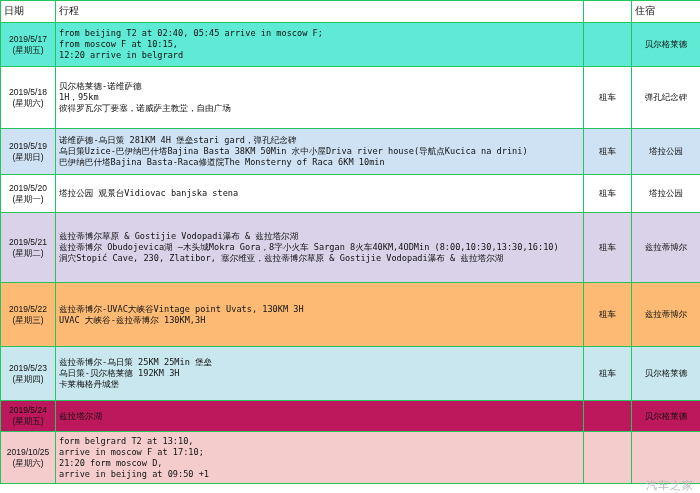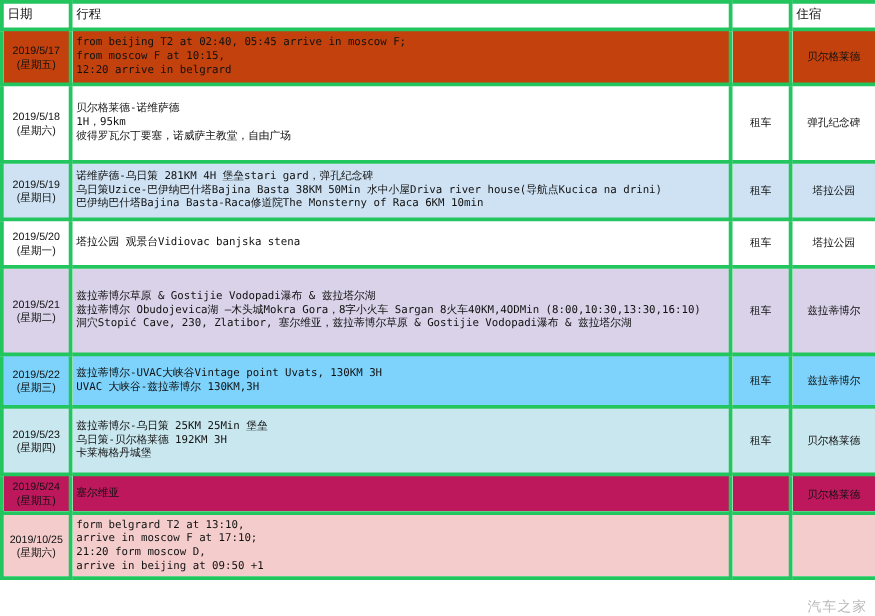--- a/index.html
+++ b/index.html
@@ -22,21 +22,21 @@
     table-layout: fixed;
     font-size: 9px;
     color: #111;
   }
   table.itin col.c-date { width: 55px; }
   table.itin col.c-plan { width: 528px; }
   table.itin col.c-trans { width: 48px; }
   table.itin col.c-stay { width: 69px; }
 
   table.itin th, table.itin td {
-    border: 3px solid #22c55e;
+    border: 1px solid #22c55e;
     vertical-align: middle;
     padding: 2px 3px;
     line-height: 1.28;
     overflow: hidden;
   }
   table.itin thead th {
     font-weight: normal;
     text-align: left;
     font-size: 10px;
     height: 22px;
@@ -84,21 +84,21 @@
     </colgroup>
     <thead>
       <tr>
         <th>日期</th>
         <th>行程</th>
         <th></th>
         <th>住宿</th>
       </tr>
     </thead>
     <tbody id="tbody">
-        <tr style="background: #c2410c; height: 44px;">
+        <tr style="background: #5eead4; height: 44px;">
           <td class="date">2019/5/17
 (星期五)</td>
           <td class="plan">from beijing T2 at 02:40, 05:45 arrive in moscow F;
 from  moscow F at 10:15,
 12:20 arrive in belgrard</td>
           <td class="trans"></td>
           <td class="stay">贝尔格莱德</td>
         </tr>
         <tr style="background: rgb(255, 255, 255); height: 62px; padding-left: 48px;">
           <td class="date">2019/5/18
@@ -127,41 +127,41 @@
         </tr>
         <tr style="background: rgb(217, 210, 233); height: 70px;">
           <td class="date">2019/5/21
 (星期二)</td>
           <td class="plan">兹拉蒂博尔草原 &amp; Gostijie Vodopadi瀑布  &amp;  兹拉塔尔湖
 兹拉蒂博尔 Obudojevica湖 —木头城Mokra Gora，8字小火车 Sargan 8火车40KM,4ODMin (8:00,10:30,13:30,16:10)
 洞穴Stopić Cave, 230, Zlatibor, 塞尔维亚，兹拉蒂博尔草原 &amp; Gostijie Vodopadi瀑布  &amp; 兹拉塔尔湖</td>
           <td class="trans">租车</td>
           <td class="stay">兹拉蒂博尔</td>
         </tr>
-        <tr style="background: #7dd3fc; height: 42px;">
+        <tr style="background: #fdba74; height: 64px;">
           <td class="date">2019/5/22
 (星期三)</td>
           <td class="plan">兹拉蒂博尔-UVAC大峡谷Vintage point Uvats, 130KM 3H
 UVAC 大峡谷-兹拉蒂博尔 130KM,3H</td>
           <td class="trans">租车</td>
           <td class="stay">兹拉蒂博尔</td>
         </tr>
         <tr style="background: rgb(201, 231, 239); height: 54px; margin-top: 26px;">
           <td class="date">2019/5/23
 (星期四)</td>
           <td class="plan">兹拉蒂博尔-乌日策 25KM 25Min 堡垒
 乌日策-贝尔格莱德 192KM 3H
 卡莱梅格丹城堡</td>
           <td class="trans">租车</td>
           <td class="stay">贝尔格莱德</td>
         </tr>
         <tr style="background: #be185d; height: 31px; margin-left: 20px;">
           <td class="date">2019/5/24
 (星期五)</td>
-          <td class="plan">塞尔维亚</td>
+          <td class="plan">兹拉塔尔湖</td>
           <td class="trans"></td>
           <td class="stay">贝尔格莱德</td>
         </tr>
         <tr style="background: rgb(244, 204, 204); height: 52px;">
           <td class="date">2019/10/25
 (星期六)</td>
           <td class="plan">form belgrard T2 at 13:10,
 arrive in moscow F at 17:10;
 21:20 form moscow D,
 arrive in beijing at 09:50 +1</td>

